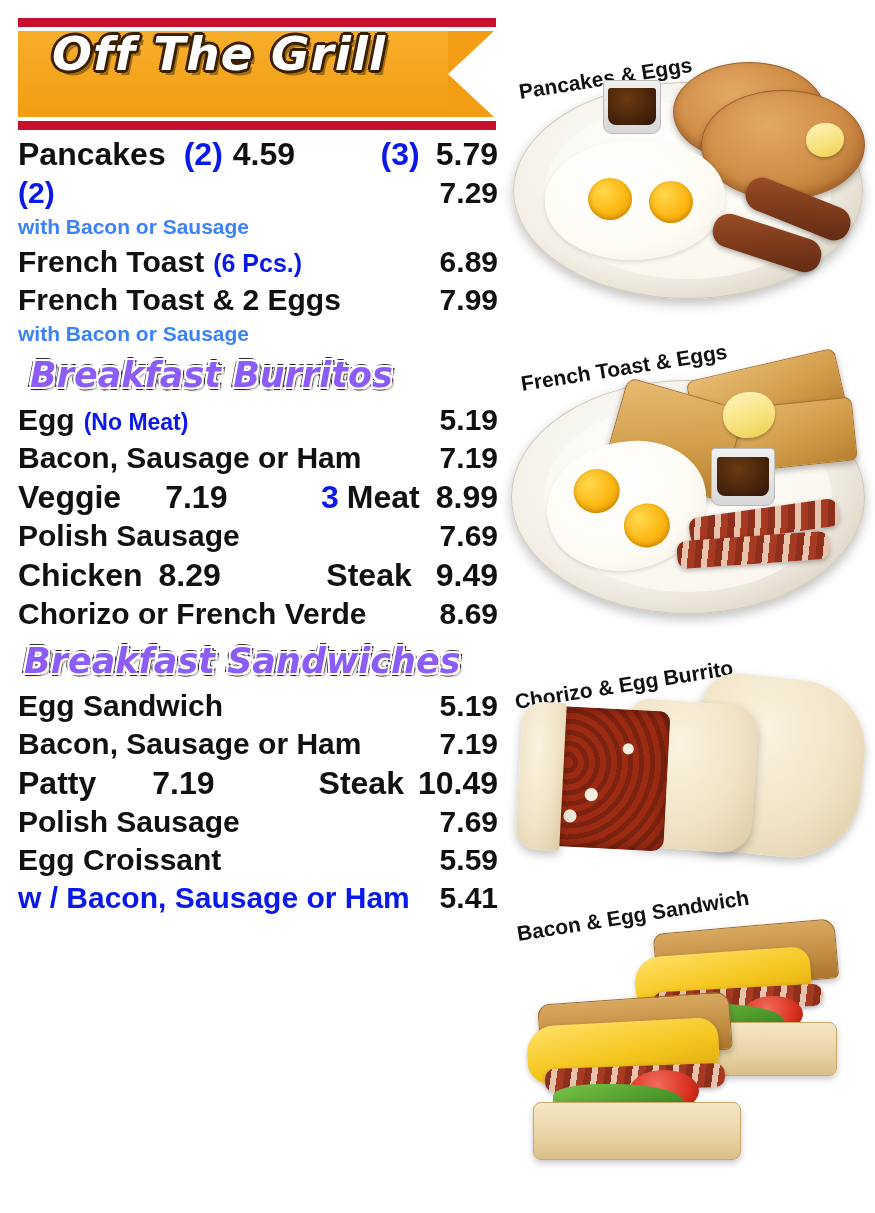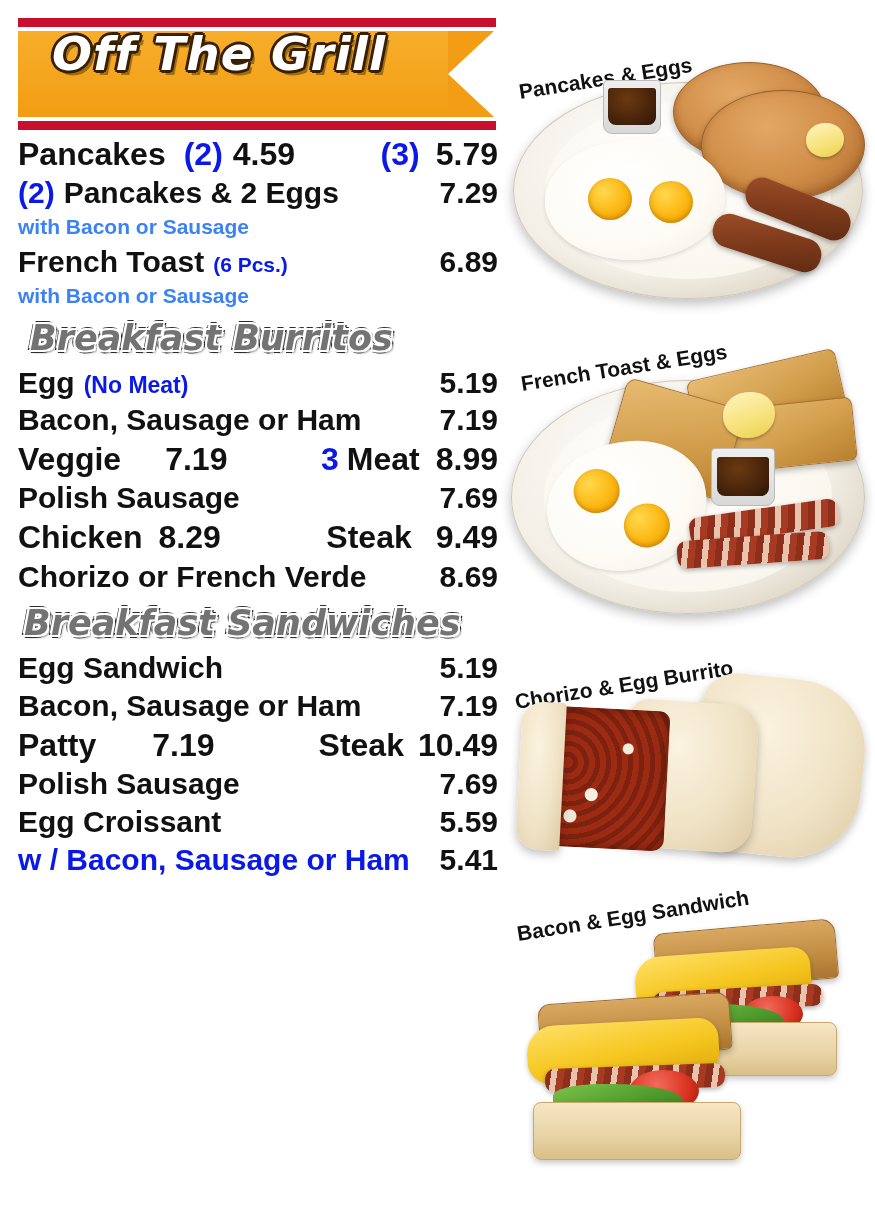--- a/index.html
+++ b/index.html
@@ -109,32 +109,32 @@
   .blue { color: #0b19e8; }
   .sub-note {
     font-size: 21px;
     font-weight: bold;
     color: #3b82f6;
     line-height: 1.3;
     margin: 1px 0 3px 0;
     white-space: nowrap;
   }
   .small-qty {
-    font-size: 21px;
+    font-size: 25px;
     font-weight: bold;
     color: #0b19e8;
   }
 
   
   .section-head {
     font-size: 35px;
     font-weight: bold;
     font-style: italic;
     font-family: "DejaVu Sans", sans-serif;
-    color: #737373;
+    color: #8b5cf6;
     text-shadow:
        -2px -2px 0 #ffffff, 2px -2px 0 #ffffff,
        -2px  2px 0 #ffffff, 2px  2px 0 #ffffff,
        -3px  0   0 #2b2b2b, 3px  0   0 #2b2b2b,
         0   -3px 0 #2b2b2b, 0    3px 0 #2b2b2b,
         3px  3px 2px rgba(0,0,0,0.35);
     margin: 8px 0 6px 12px;
     white-space: nowrap;
   }
   .section-head.indent-less { margin-left: 6px; }
@@ -325,34 +325,38 @@
       <span class="seg">4.59</span>
       <span class="flex"></span>
       <span class="seg blue">(3)</span>
       <span style="width:16px"></span>
       <span class="seg">5.79</span>
     </div>
 
     <div class="menu-line">
       <span class="name blue">(2)</span>
       <span style="width:9px"></span>
-      <span class="name">Pancakes &amp; 2 Eggs</span>
       <span class="spacer"></span>
       <span class="price">7.29</span>
     </div>
     <div class="sub-note">with Bacon or Sausage</div>
 
     <div class="menu-line">
       <span class="name">French Toast</span>
       <span style="width:9px"></span>
       <span class="small-qty">(6 Pcs.)</span>
       <span class="spacer"></span>
       <span class="price">6.89</span>
     </div>
 
+    <div class="menu-line">
+      <span class="name">French Toast &amp; 2 Eggs</span>
+      <span class="spacer"></span>
+      <span class="price">7.99</span>
+    </div>
     <div class="sub-note">with Bacon or Sausage</div>
 
     <div class="section-head">Breakfast Burritos</div>
 
     <div class="menu-line">
       <span class="name">Egg</span>
       <span style="width:9px"></span>
       <span class="small-qty" style="font-size:23px">(No Meat)</span>
       <span class="spacer"></span>
       <span class="price">5.19</span>

